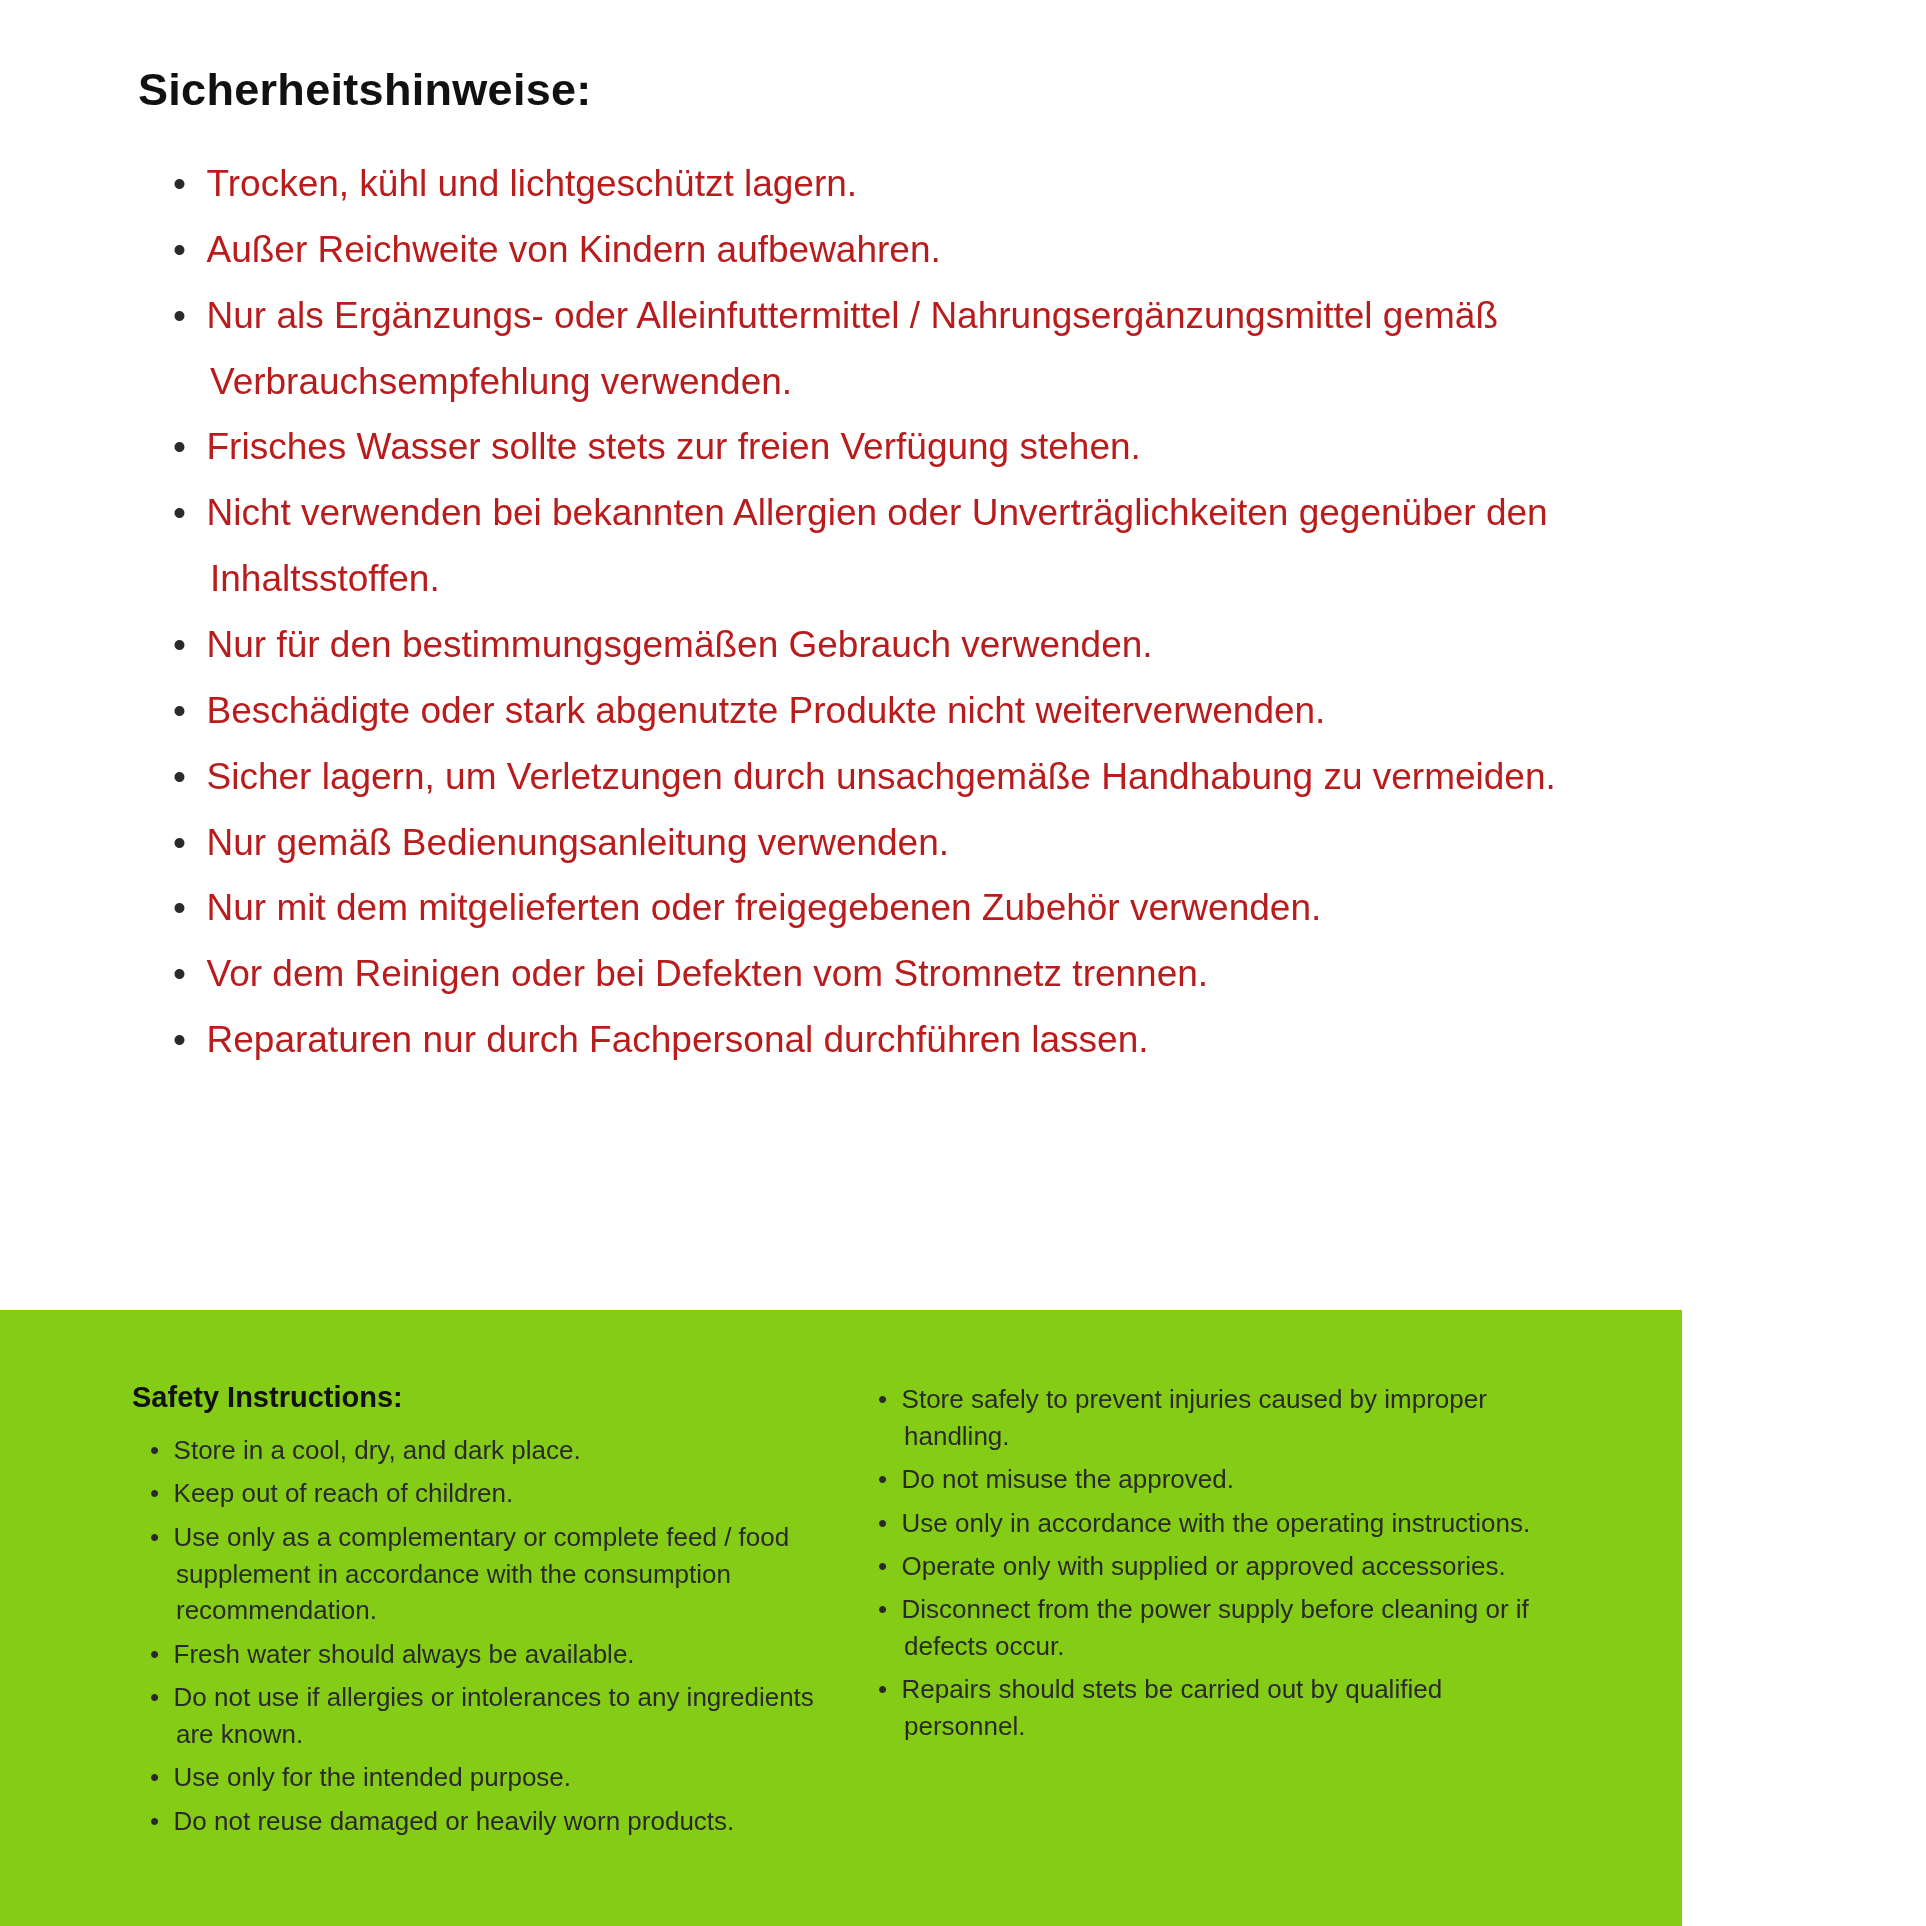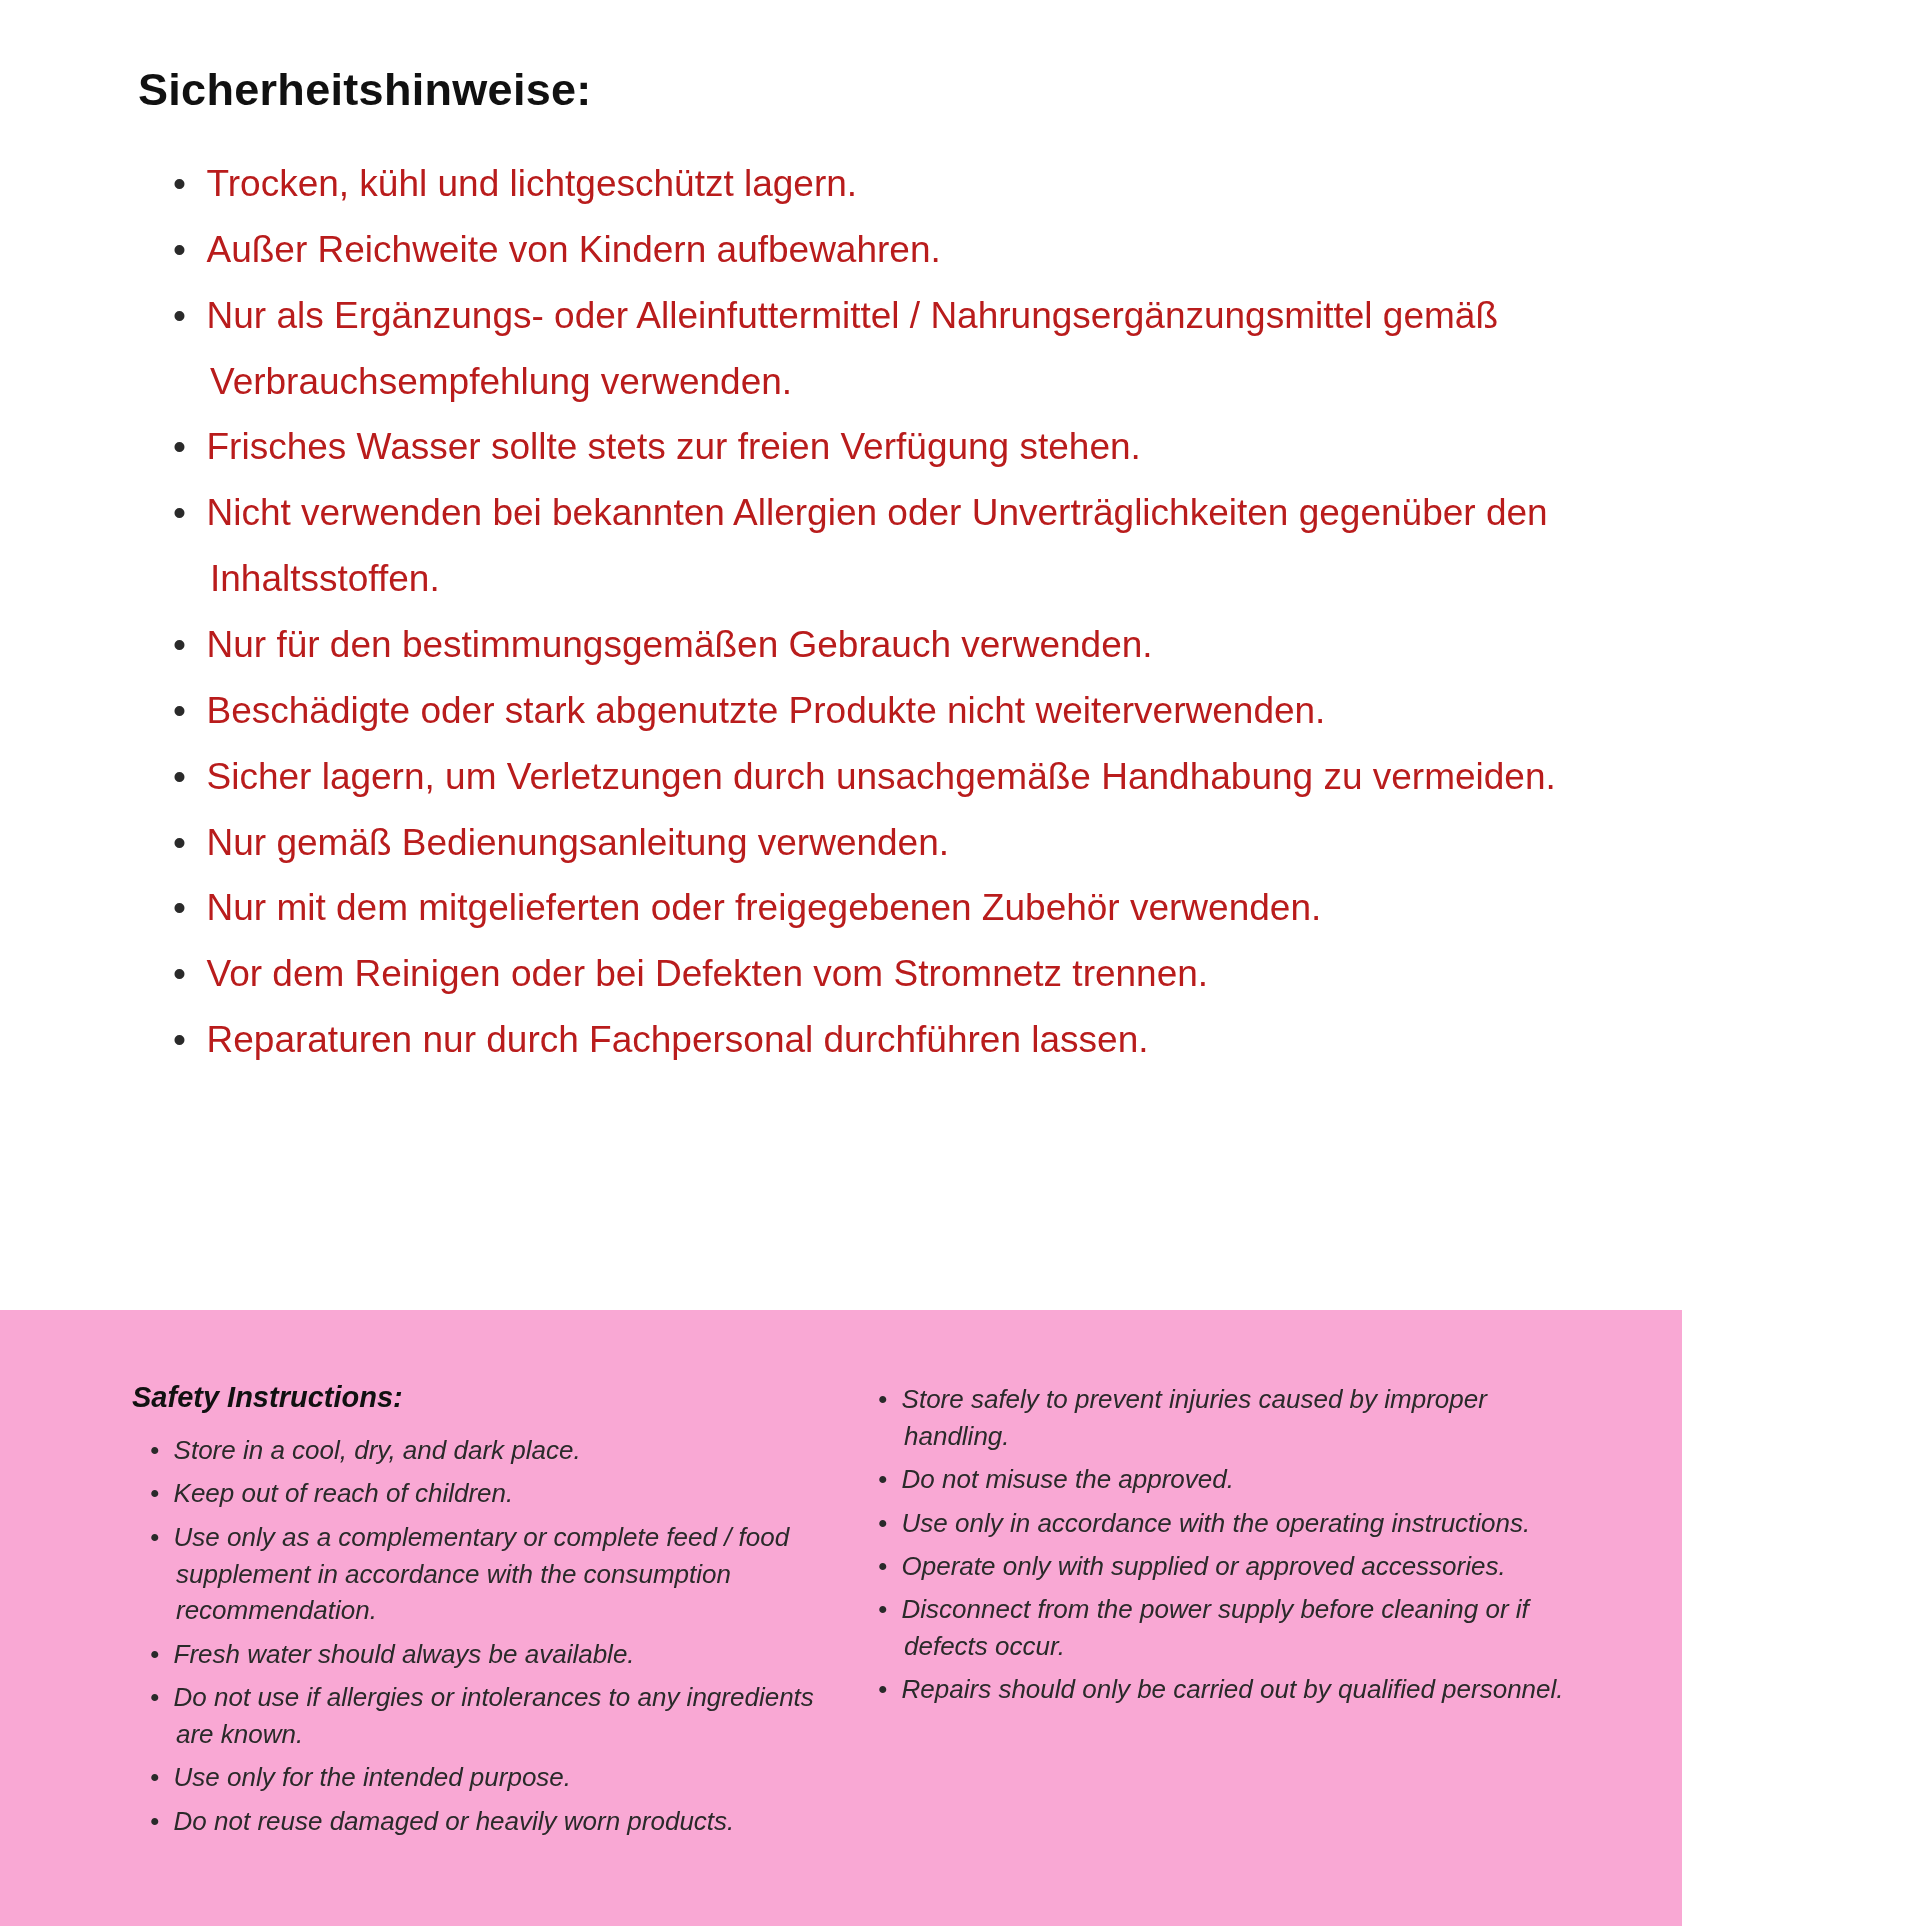--- a/index.html
+++ b/index.html
@@ -49,27 +49,26 @@
     padding-left: 37px;
     text-indent: -37px;
   }
   .german-list li::before {
     content: "\2022\00a0\00a0";
     color: #2a2a2a;
   }
 
   
   .english-section {
-    background: #f9a8d4;
+    background: #84cc16;
     flex: 1;
     box-sizing: border-box;
     padding: 71px 116px 0 132px;
     display: flex;
     gap: 58px;
-    font-style: italic;
   }
   .col {
     flex: 1;
   }
   .english-title {
     font-size: 29px;
     font-weight: 700;
     color: #111111;
     margin: 0 0 18px 0;
   }
@@ -130,19 +129,19 @@
         <li>Do not reuse damaged or heavily worn products.</li>
       </ul>
     </div>
     <div class="col col-right">
       <ul class="english-list">
         <li>Store safely to prevent injuries caused by improper handling.</li>
         <li>Do not misuse the approved.</li>
         <li>Use only in accordance with the operating instructions.</li>
         <li>Operate only with supplied or approved accessories.</li>
         <li>Disconnect from the power supply before cleaning or if defects occur.</li>
-        <li>Repairs should only be carried out by qualified personnel.</li>
+        <li>Repairs should stets be carried out by qualified personnel.</li>
       </ul>
     </div>
   </section>
 
 </div>
 
 
 </body></html>

